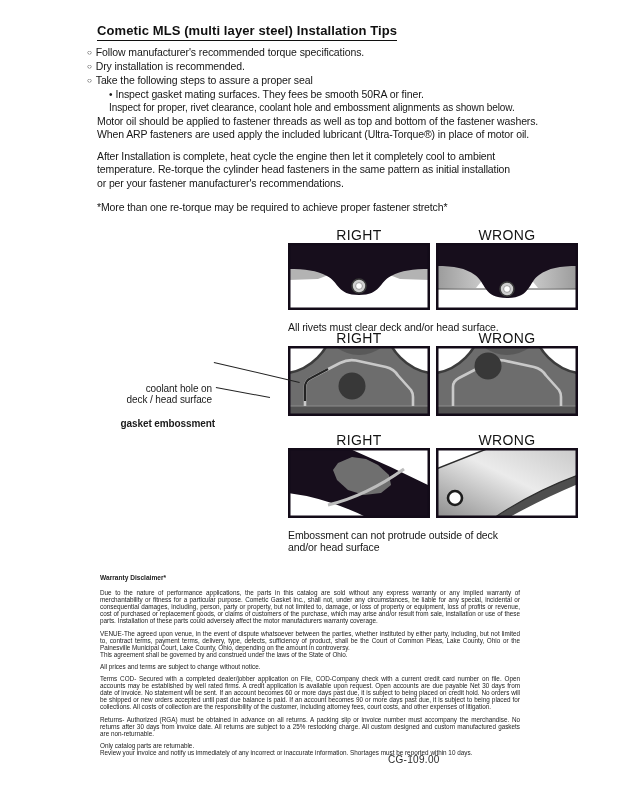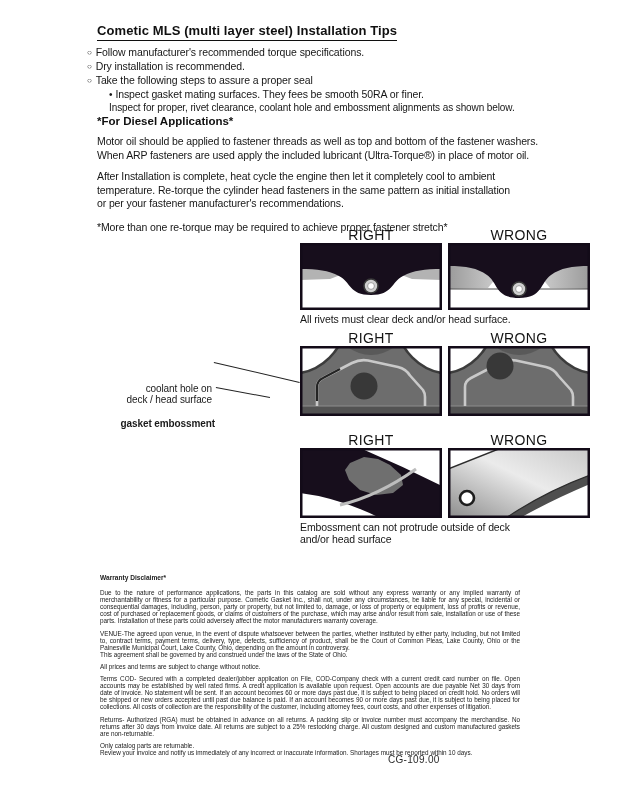--- a/index.html
+++ b/index.html
@@ -24,25 +24,25 @@
   .glyph-solid{font-size:10px;margin-right:3px;}
 
   
   .diesel{left:97px;top:115px;width:470px;font-size:10.5px;line-height:13.4px;letter-spacing:-.12px;color:#161616;}
   .diesel h2{font-size:11.5px;font-weight:bold;margin:0 0 7px 0;color:#101010;letter-spacing:0;}
   .diesel .para{margin:0 0 8px 0;}
   .diesel .note{margin-top:11px;}
 
   
   .diagrams{left:237px;top:227px;width:292px;}
-  .diag-row{position:absolute;left:16px;width:292px;padding-left:47px;}
+  .diag-row{position:absolute;left:4px;width:292px;padding-left:47px;}
   .lbl-row{display:flex;gap:6px;height:16px;}
   .lbl{width:142px;text-align:center;font-size:14px;letter-spacing:.4px;color:#141414;}
   .box-row{display:flex;gap:6px;}
-  .caption{font-size:10.5px;letter-spacing:-.1px;line-height:12px;margin-top:3px;color:#161616;}
+  .caption{font-size:10.5px;letter-spacing:-.1px;line-height:12px;margin-top:11px;color:#161616;}
   svg{display:block;}
 
   
   .ann{font-size:10px;line-height:11px;text-align:right;color:#1a1a1a;letter-spacing:-.1px;margin-top:39px;}
   .ann-coolant{left:90px;top:344px;width:122px;}
   .ann-emboss{left:90px;top:379px;width:125px;font-weight:bold;}
   .ann-line{height:0;border-top:1.2px solid #222;transform-origin:0 0;}
 
   
   .legal{left:100px;top:574px;width:420px;font-size:6.35px;line-height:7.1px;color:#222;text-align:justify;letter-spacing:0;}
@@ -74,21 +74,20 @@
   <div class="bullet-row sub-row">
     <span class="glyph-solid">•</span>
     <span>Inspect gasket mating surfaces.  They fees be smooth 50RA or finer.</span>
   </div>
   <div class="bullet-row sub-row">
     <span class="glyph-solid">Inspect for proper, rivet clearance, coolant hole and embossment alignments as shown below.</span>
   </div>
 </div>
 
 <div class="abs diesel">
-  <h2>*For Diesel Applications*</h2>
   <div class="para">
     <div>Motor oil should be applied to fastener threads as well as top and bottom of the fastener washers.</div>
     <div>When ARP fasteners are used apply the included lubricant (Ultra-Torque®) in place of motor oil.</div>
   </div>
   <div class="para">
     <div>After Installation is complete, heat cycle the engine then let it completely cool to ambient</div>
     <div>temperature. Re-torque the cylinder head fasteners in the same pattern as initial installation</div>
     <div>or per your fastener manufacturer's recommendations.</div>
   </div>
   <div class="note">*More than one re-torque may be required to achieve proper fastener stretch*</div>

